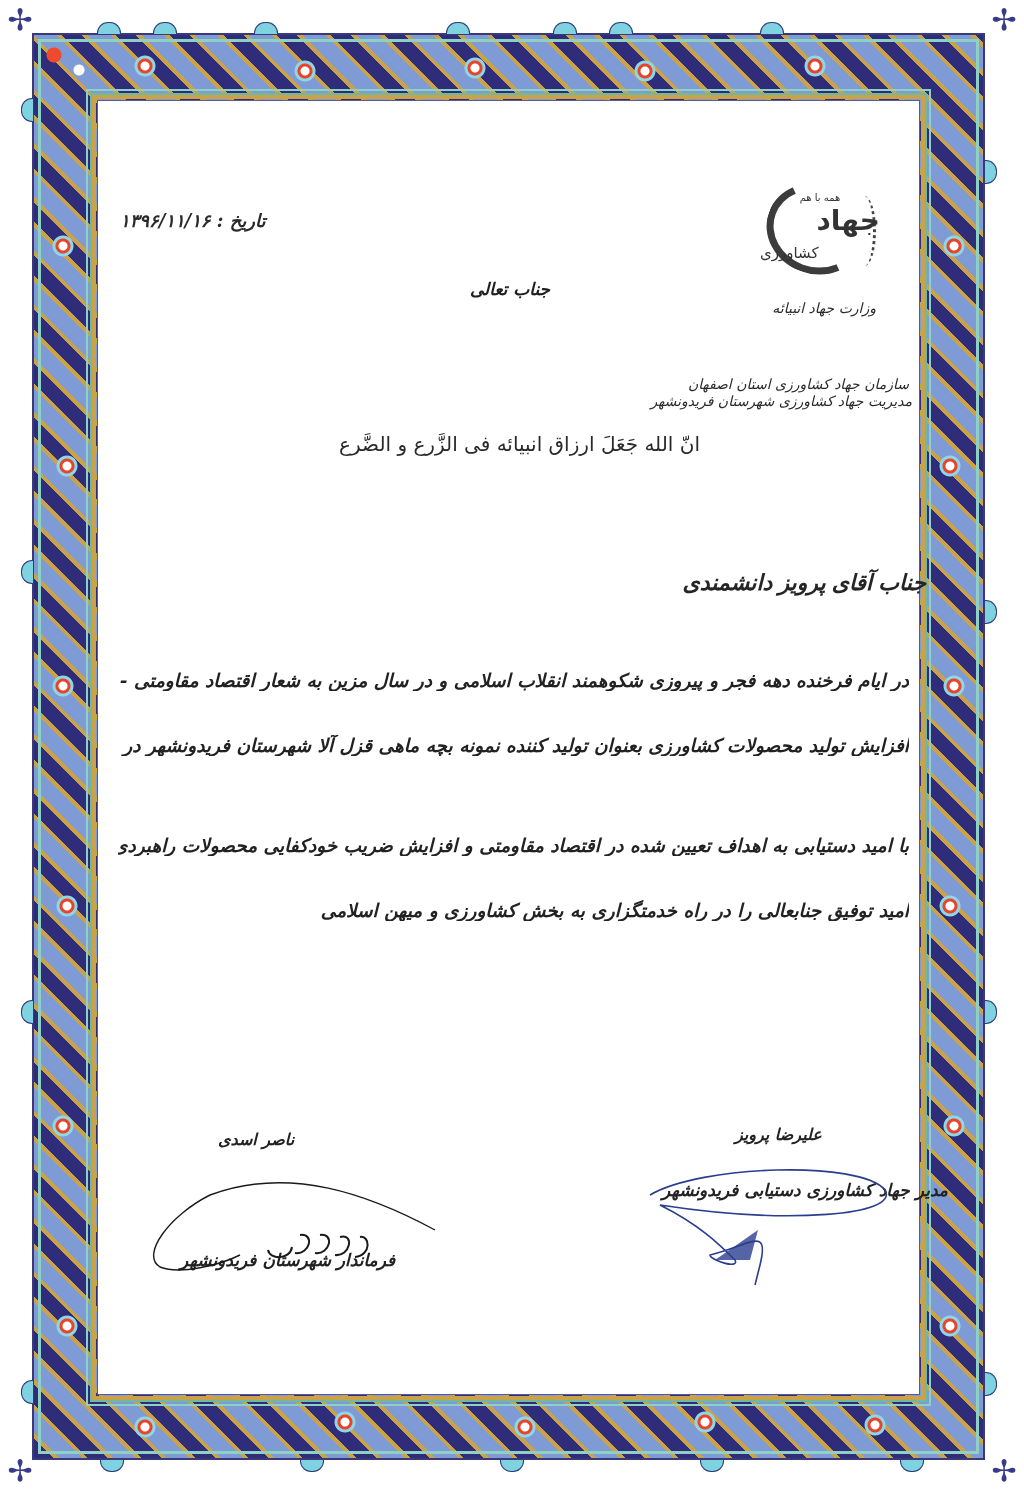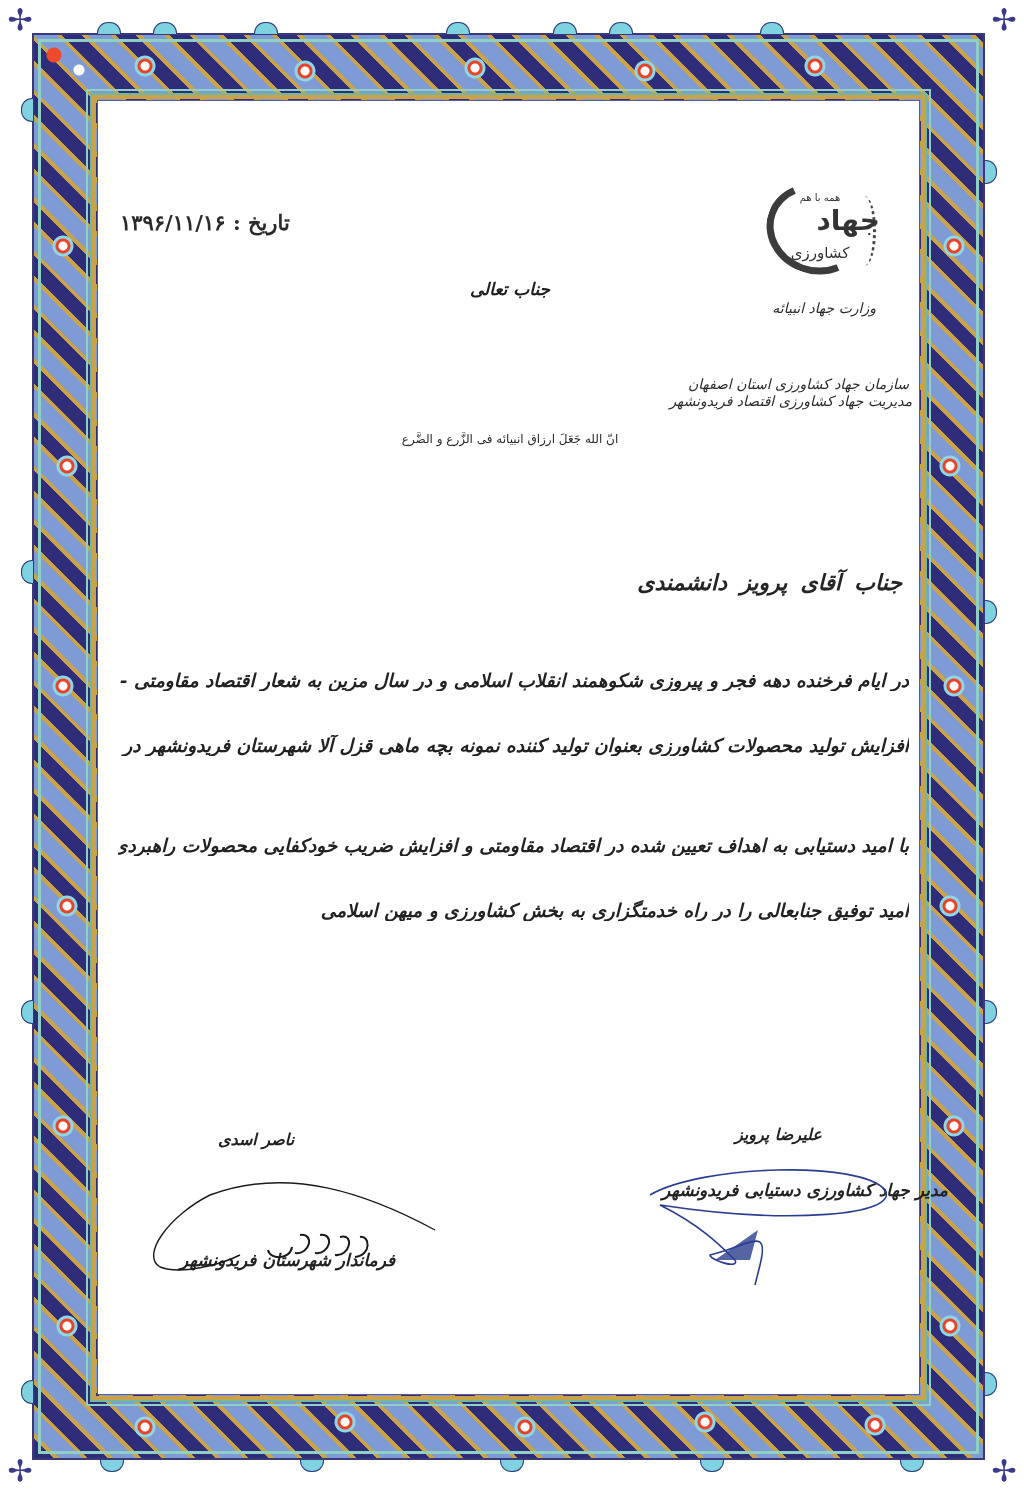--- a/index.html
+++ b/index.html
@@ -52,27 +52,27 @@
     position:absolute; left:760px; top:178px; width:120px; height:100px;
   }
   .logo .ring {
     position:absolute; left:6px; top:6px; width:100px; height:90px; border-radius:50%;
     border:7px solid #3c3c3c; border-right-color:transparent; border-top-color:transparent; box-sizing:border-box;
     transform:rotate(20deg);
   }
   .logo .wheat { position:absolute; right:4px; top:18px; width:20px; height:70px; border-right:3px dotted #444; border-radius:0 50% 50% 0; }
   .logo .top-txt { position:absolute; left:0; right:0; top:14px; text-align:center; font-size:10px; color:#333; }
   .logo .main-txt { position:absolute; left:0; right:0; top:26px; text-align:right; font-size:28px; font-weight:bold; color:#333; letter-spacing:1px; }
-  .logo .sub-txt { position:absolute; left:0; right:0; top:66px; text-align:center; font-size:15px; color:#333; }
+  .logo .sub-txt { position:absolute; left:0; right:0; top:66px; text-align:left; font-size:15px; color:#333; }
 
   .org-line { position:absolute; font-family:"DejaVu Serif", serif; font-style:italic; font-size:14px; color:#2a2a2a; text-align:right; }
-  .date { position:absolute; left:120px; top:210px; font-family:"DejaVu Serif", serif; font-weight:bold; font-size:21px; color:#2a2a2a; }
+  .date { position:absolute; left:120px; top:210px; font-family:"DejaVu Serif", serif; font-style:italic; font-weight:bold; font-size:18px; color:#2a2a2a; }
   .basmala { position:absolute; left:440px; top:279px; width:140px; text-align:center; font-family:"DejaVu Serif", serif; font-style:italic; font-weight:bold; font-size:17px; }
-  .verse { position:absolute; left:320px; top:432px; width:380px; text-align:center; font-family:"DejaVu Sans", sans-serif; font-size:12px; color:#2a2a2a; }
-  .salute { position:absolute; right:122px; top:570px; font-family:Liberation Mono, monospace; font-style:italic; font-weight:bold; font-size:22px; color:#252525; }
+  .verse { position:absolute; left:320px; top:432px; width:380px; text-align:right; font-family:"DejaVu Sans", sans-serif; font-size:20px; color:#2a2a2a; }
+  .salute { position:absolute; right:98px; top:570px; font-family:Liberation Sans, sans-serif; font-style:italic; font-weight:bold; font-size:22px; color:#252525; }
   .para { position:absolute; left:118px; right:115px; font-family:"DejaVu Serif", serif; font-style:italic; font-weight:bold; font-size:18.5px; color:#222; text-align:justify; text-align-last:right; white-space:nowrap; overflow:hidden; }
   .sig-name { position:absolute; font-family:"DejaVu Serif", serif; font-style:italic; font-weight:bold; font-size:16px; color:#222; }
   .sig-title { position:absolute; font-family:"DejaVu Serif", serif; font-style:italic; font-weight:bold; font-size:17px; color:#222; }
   svg.sig { position:absolute; overflow:visible; }
 </style>
 </head>
 <body>
 
 <div class="frame">
   <div class="frame-motifs">
@@ -134,21 +134,21 @@
 <div class="logo">
   <div class="ring"></div>
   <div class="wheat"></div>
   <div class="top-txt rtl">همه با هم</div>
   <div class="main-txt rtl">جهاد</div>
   <div class="sub-txt rtl">کشاورزی</div>
 </div>
 
 <div class="org-line rtl" style="right:148px;top:300px">وزارت جهاد انبیائه</div>
 <div class="org-line rtl" style="right:115px;top:376px">سازمان جهاد کشاورزی استان اصفهان</div>
-<div class="org-line rtl" style="right:112px;top:393px">مدیریت جهاد کشاورزی اقتصاد فریدونشهر</div>
+<div class="org-line rtl" style="right:112px;top:393px">مدیریت جهاد کشاورزی شهرستان فریدونشهر</div>
 
 <div class="date rtl">
   <span>تاریخ :</span>
   <span>۱۳۹۶/۱۱/۱۶</span>
 </div>
 
 <div class="basmala rtl">جناب تعالی</div>
 
 <div class="verse rtl">انّ الله جَعَلَ ارزاق انبیائه فی الزَّرع و الضَّرع</div>
 

